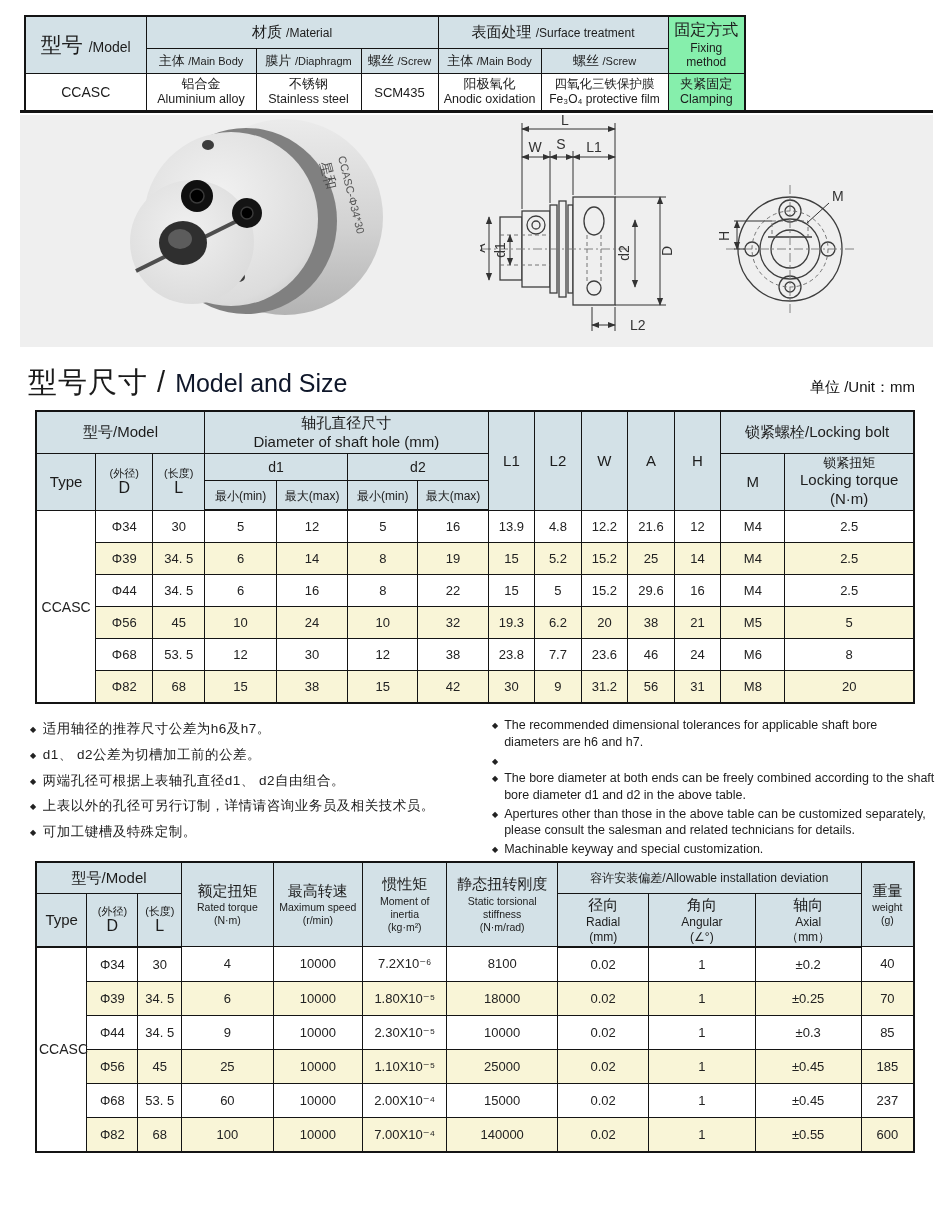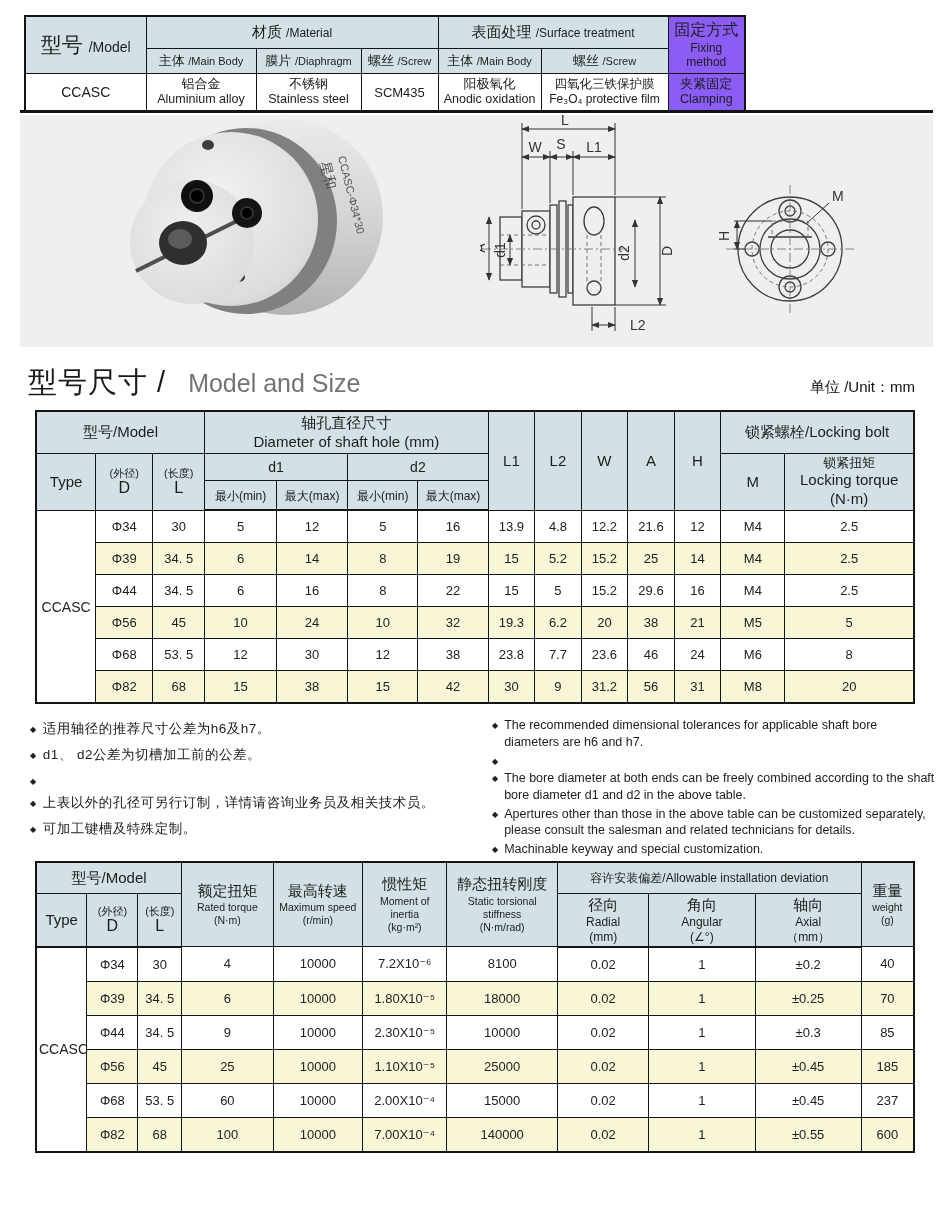--- a/index.html
+++ b/index.html
@@ -4,38 +4,38 @@
 <style>
   html,body{margin:0;padding:0;background:#ffffff;}
   body{width:950px;font-family:"Liberation Sans","DejaVu Sans",sans-serif;color:#1c1c1c;}
   .page{position:relative;width:950px;}
 
   
   table{border-collapse:collapse;}
   .spec-table{width:722px;margin:15px 0 0 24px;border:2px solid #141414;table-layout:fixed;}
   .spec-table th,.spec-table td{border:1px solid #141414;text-align:center;vertical-align:middle;padding:1px 2px;}
   .spec-table th{background:#d3e1e7;font-weight:normal;}
-  .spec-table .yellow{background:#8b5cf6;}
+  .spec-table .yellow{background:#86efac;}
   .zh-xl{font-size:21px;}
   .en-md{font-size:14px;}
   .zh-md{font-size:15px;}
   .en-sm{font-size:12px;}
   .zh-sm{font-size:13px;}
   .en-xs{font-size:11px;}
   .cell-2l .l1{font-size:13px;line-height:1.25;}
   .cell-2l .l2{font-size:12.5px;line-height:1.2;}
   .full-rule{width:913px;height:3px;background:#141414;margin:-2px 0 0 20px;position:relative;z-index:2;}
 
   
   .band{width:913px;height:232px;margin:2px 0 0 20px;background:#efefef;display:flex;overflow:hidden;}
 
   
   .sec-head{display:flex;align-items:baseline;margin:16px 35px 7px 28px;}
   .sec-zh{font-size:29px;color:#1b1b1b;font-weight:500;letter-spacing:1px;}
-  .sec-en{font-size:25px;color:#737373;margin-left:22px;font-weight:400;}
+  .sec-en{font-size:25px;color:#0f172a;margin-left:9px;font-weight:400;}
   .sec-unit{margin-left:auto;font-size:15px;color:#111;}
 
   
   .dim-table{width:880px;margin-left:35px;border:2px solid #141414;table-layout:fixed;}
   .dim-table th,.dim-table td{border:1px solid #141414;text-align:center;vertical-align:middle;padding:1px 2px;}
   .dim-table th{background:#d3e1e7;font-weight:normal;}
   .dim-table thead tr:last-child th{border-bottom:2px solid #141414;}
   .dim-table td{height:29px;font-size:13px;color:#222;}
   .perf td{height:31px;}
   .dim-table tr.alt td{background:#f9f5d7;}
@@ -419,20 +419,21 @@
         <div class="note">
           <span class="bullet">◆</span>
           <span class="note-text">适用轴径的推荐尺寸公差为h6及h7。</span>
         </div>
         <div class="note">
           <span class="bullet">◆</span>
           <span class="note-text">d1、 d2公差为切槽加工前的公差。</span>
         </div>
         <div class="note">
           <span class="bullet">◆</span>
+          <span class="note-text">两端孔径可根据上表轴孔直径d1、 d2自由组合。</span>
         </div>
         <div class="note">
           <span class="bullet">◆</span>
           <span class="note-text">上表以外的孔径可另行订制，详情请咨询业务员及相关技术员。</span>
         </div>
         <div class="note">
           <span class="bullet">◆</span>
           <span class="note-text">可加工键槽及特殊定制。</span>
         </div>
       </div>

